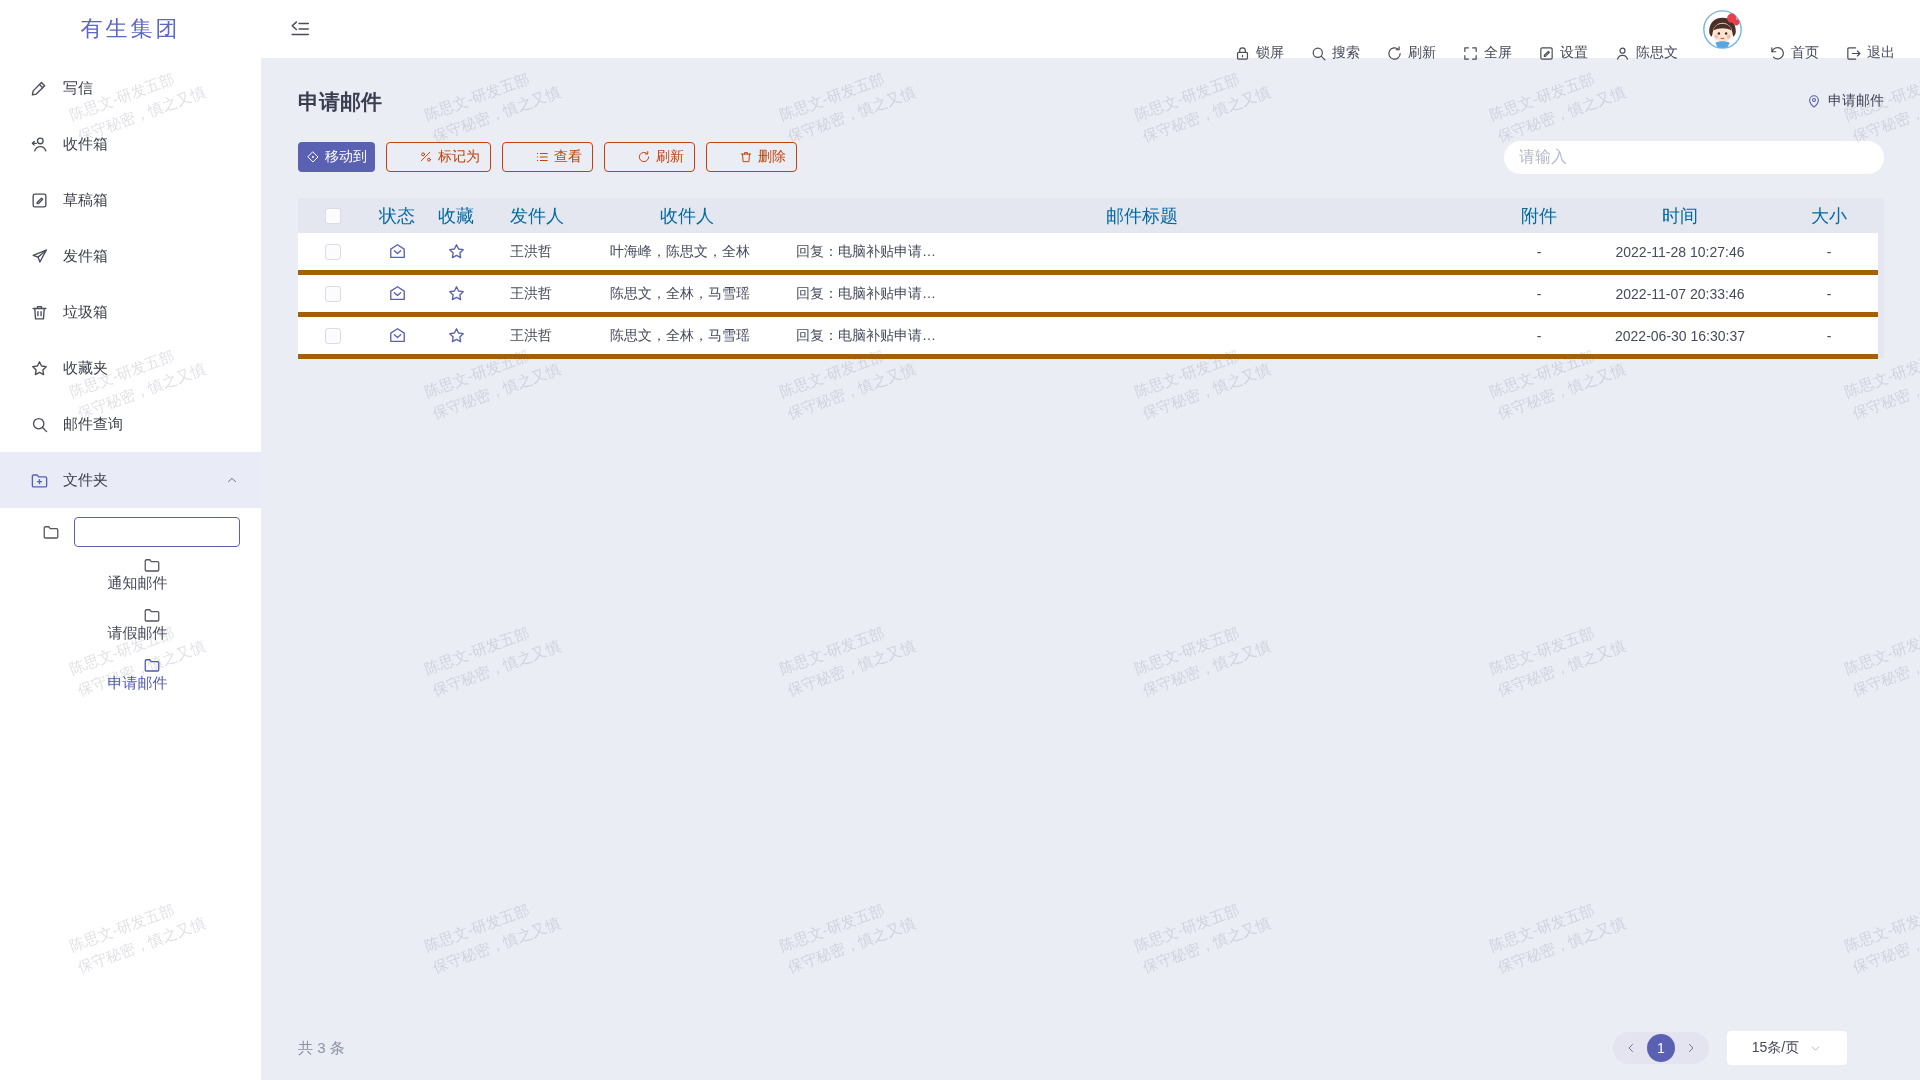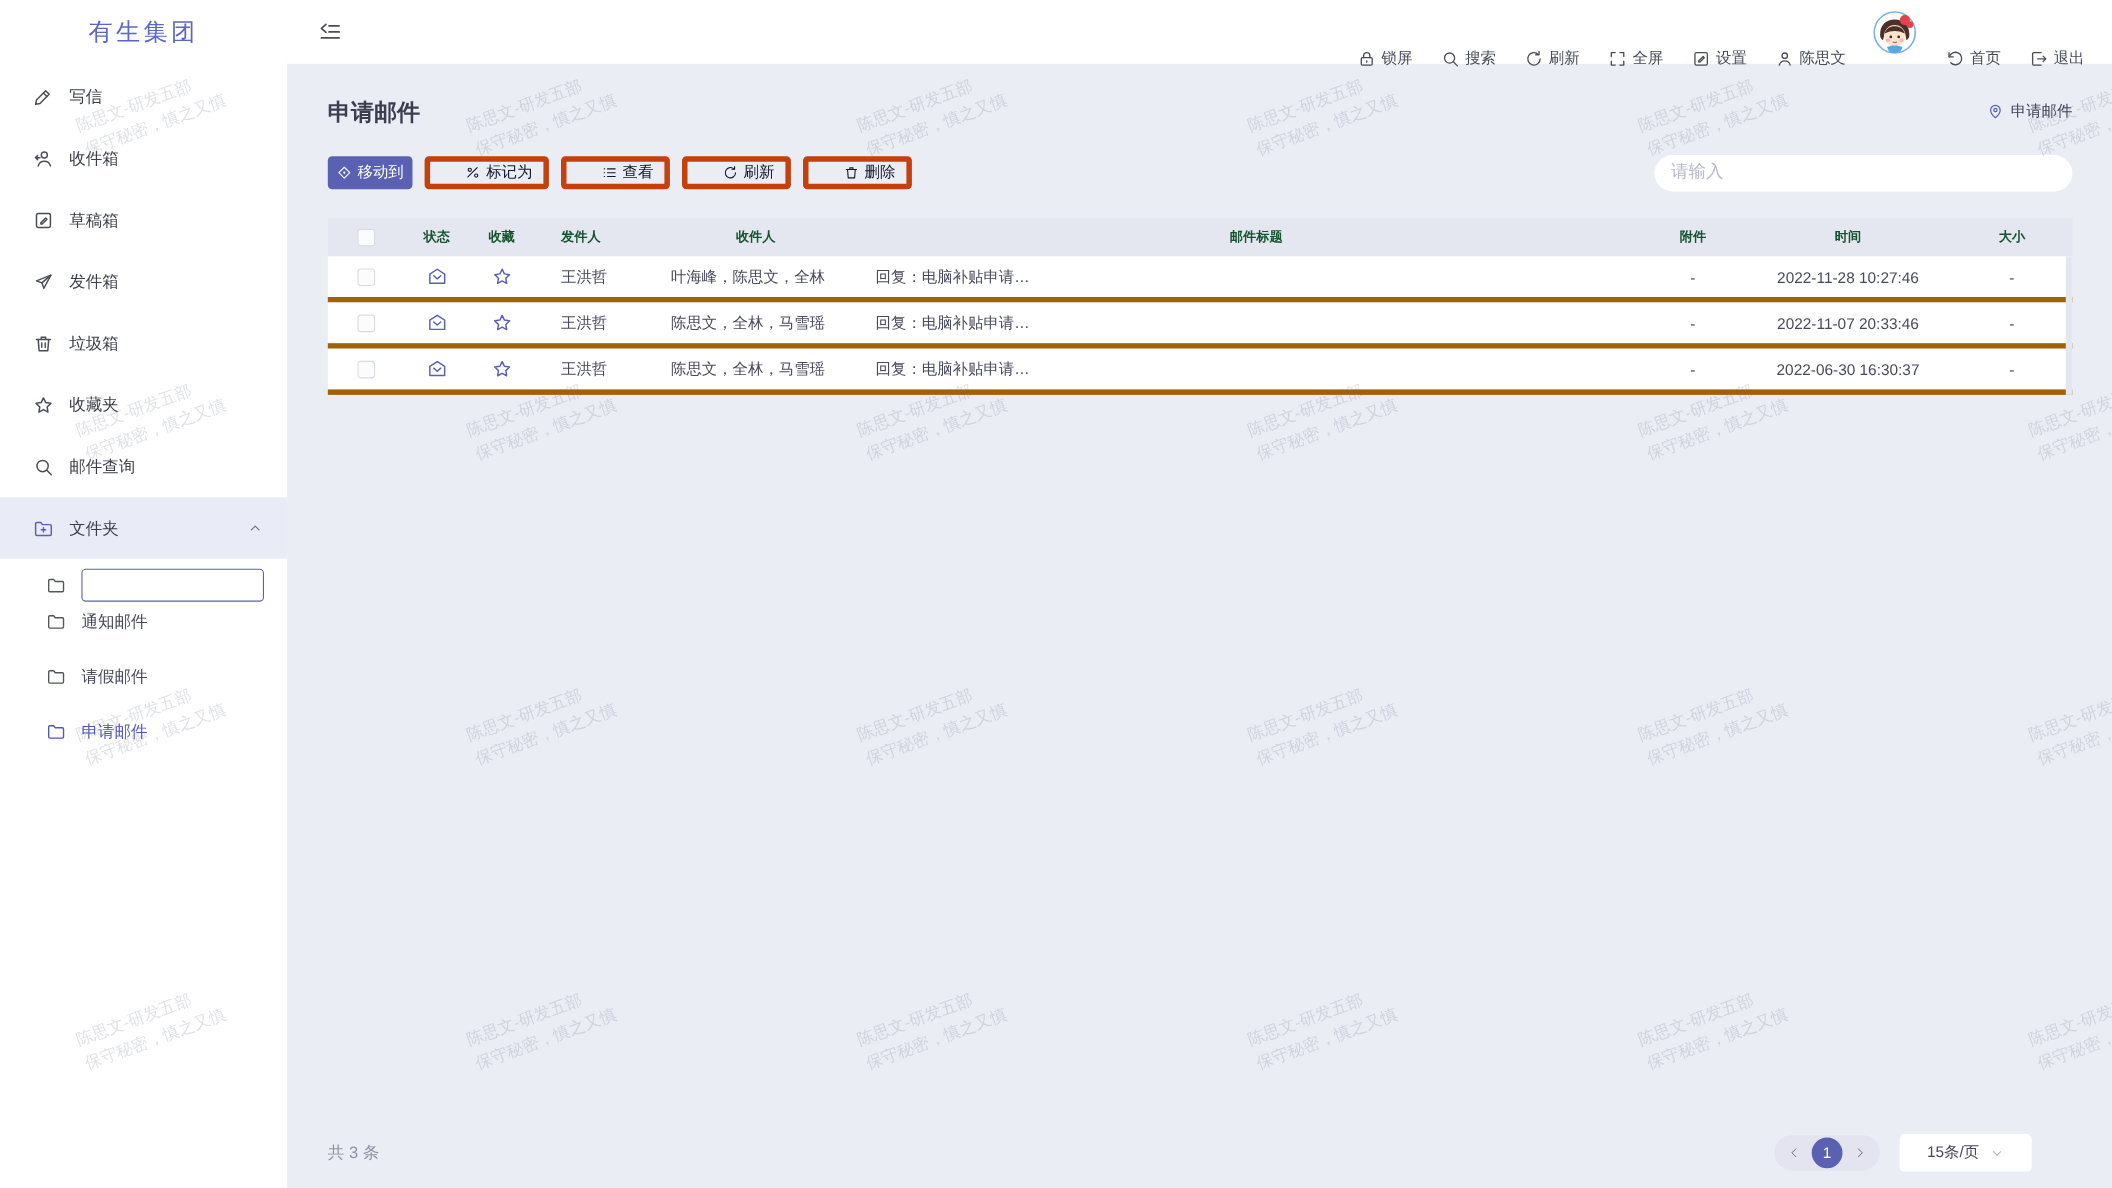--- a/index.html
+++ b/index.html
@@ -16,21 +16,21 @@
   .nav { padding-top:2px; }
   .nav-item { position:relative; height:56px; display:flex; align-items:center; cursor:pointer;
     color:#3b3e4a; font-size:15px; }
   .nav-item .nico { width:19px; height:19px; margin-left:30px; color:#4a4d57; }
   .nav-item .nlabel { margin-left:14px; }
   .nav-item.active { background:var(--active-bg,#e9ebf6); }
   .nav-item.active .nico { color:var(--primary,#5a61b3); }
   .nav-chevron { position:absolute; right:22px; width:14px; height:14px; color:#6b6f7e; }
   .folder-children { }
   .folder-input-row { height:48px; display:flex; align-items:center; }
-  .folder-row { height:50px; display:flex; align-items:flex-start; cursor:pointer; font-size:15px; color:#45485a; }
+  .folder-row { height:50px; display:flex; align-items:center; cursor:pointer; font-size:15px; color:#45485a;flex-direction:column; }
   .fico { width:18px; height:18px; margin-left:42px; color:#54565f; flex:0 0 auto; }
   .folder-row .flabel { margin-left:14px; }
   .folder-row.selected { color:var(--folder-selected,#4f58b8); }
   .folder-row.selected .fico { color:var(--folder-selected,#4f58b8); }
   .new-folder-input { margin-left:14px; width:166px; height:30px; border:1px solid var(--primary,#5a61b3);
     border-radius:4px; outline:none; background:#fff; font-size:14px; padding:0 8px; color:#3c3f52; }
 
   
   .topbar { position:absolute; left:261px; top:0; width:1659px; height:58px; background:#fff;
     display:flex; align-items:center; z-index:1; }
@@ -48,30 +48,30 @@
   .page-title { font-size:21px; color:#3b3e50; }
   .breadcrumb { display:flex; align-items:center; gap:6px; font-size:14px; color:#3f4254; margin-top:4px; }
   .breadcrumb .bico { width:16px; height:16px; color:var(--primary,#5a61b3); }
 
   .toolbar-row { margin-top:23px; display:flex; align-items:center; height:32px; }
   .btn { height:30px; border-radius:4px; display:flex; align-items:center; gap:5px; padding:0 10px;
     font-size:14px; cursor:pointer; user-select:none;justify-content:center; }
   .btn + .btn { margin-left:11px; }
   .btn .bicon { width:14px; height:14px; }
   .btn-primary { background:var(--primary,#5a61b3); color:#fff; padding:0 8px; }
-  .btn-outline { background:transparent; border:5px solid #c2410c; color:#0f172a;padding-left:32px; }
+  .btn-outline { background:transparent; border:1px solid #c2410c; color:#c2410c;padding-left:32px; }
   .search-pill { margin-left:auto; width:380px; height:33px; background:#fff; border-radius:17px;
     display:flex; align-items:center; padding:0 15px; }
   .search-pill input { border:none; outline:none; width:100%; font-size:16px; color:#404040; background:transparent; }
   .search-pill input::placeholder { color:#b6bac8; }
 
   
   .mail-table { margin-top:25px; width:1586px; position:relative; }
   .trow { display:grid; grid-template-columns:70px 58px 60px 96px 210px 700px 94px 188px 110px; align-items:center; }
-  .thead { height:35px; background:var(--header-bg,#e4e6f0); font-size:12px; font-weight:700; color:#14532d; }
+  .thead { height:35px; background:var(--header-bg,#e4e6f0); font-size:18px; font-weight:400; color:#0369a1; }
   .tbody-row { height:42px; background:#fff; border-bottom:5px solid #a16207; font-size:14px; color:#474a5c; }
   .gutter { position:absolute; right:0; top:35px; width:6px; height:126px; background:var(--header-bg,#e4e6f0); }
   .cc { justify-self:center; text-align:center; }
   .cl24 { padding-left:24px; }
   .cl28 { padding-left:28px; }
   .cl4 { padding-left:4px; }
   .checkbox { width:16px; height:16px; border:1px solid #d9dce5; border-radius:3px; background:#fcfcfe; cursor:pointer; }
   .rowico { width:19px; height:19px; color:var(--primary,#5a61b3); cursor:pointer; }
 
   

